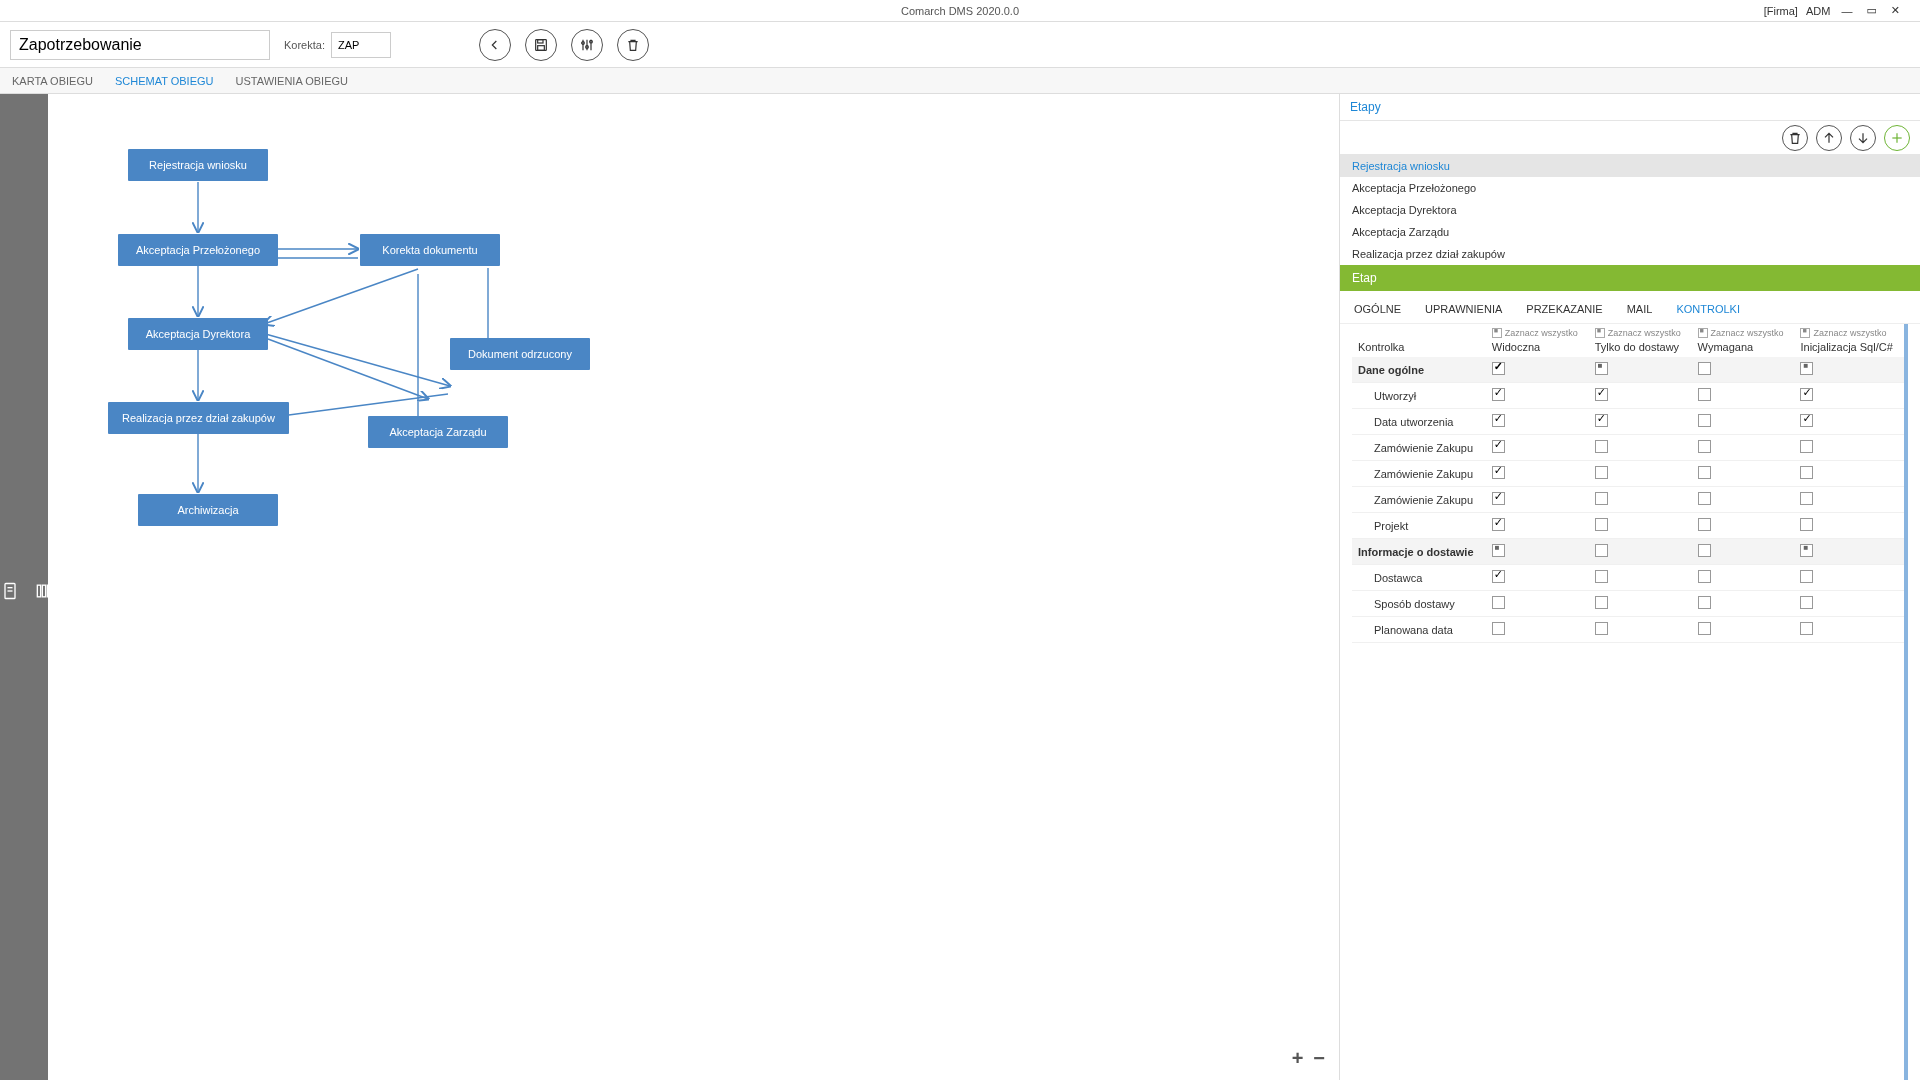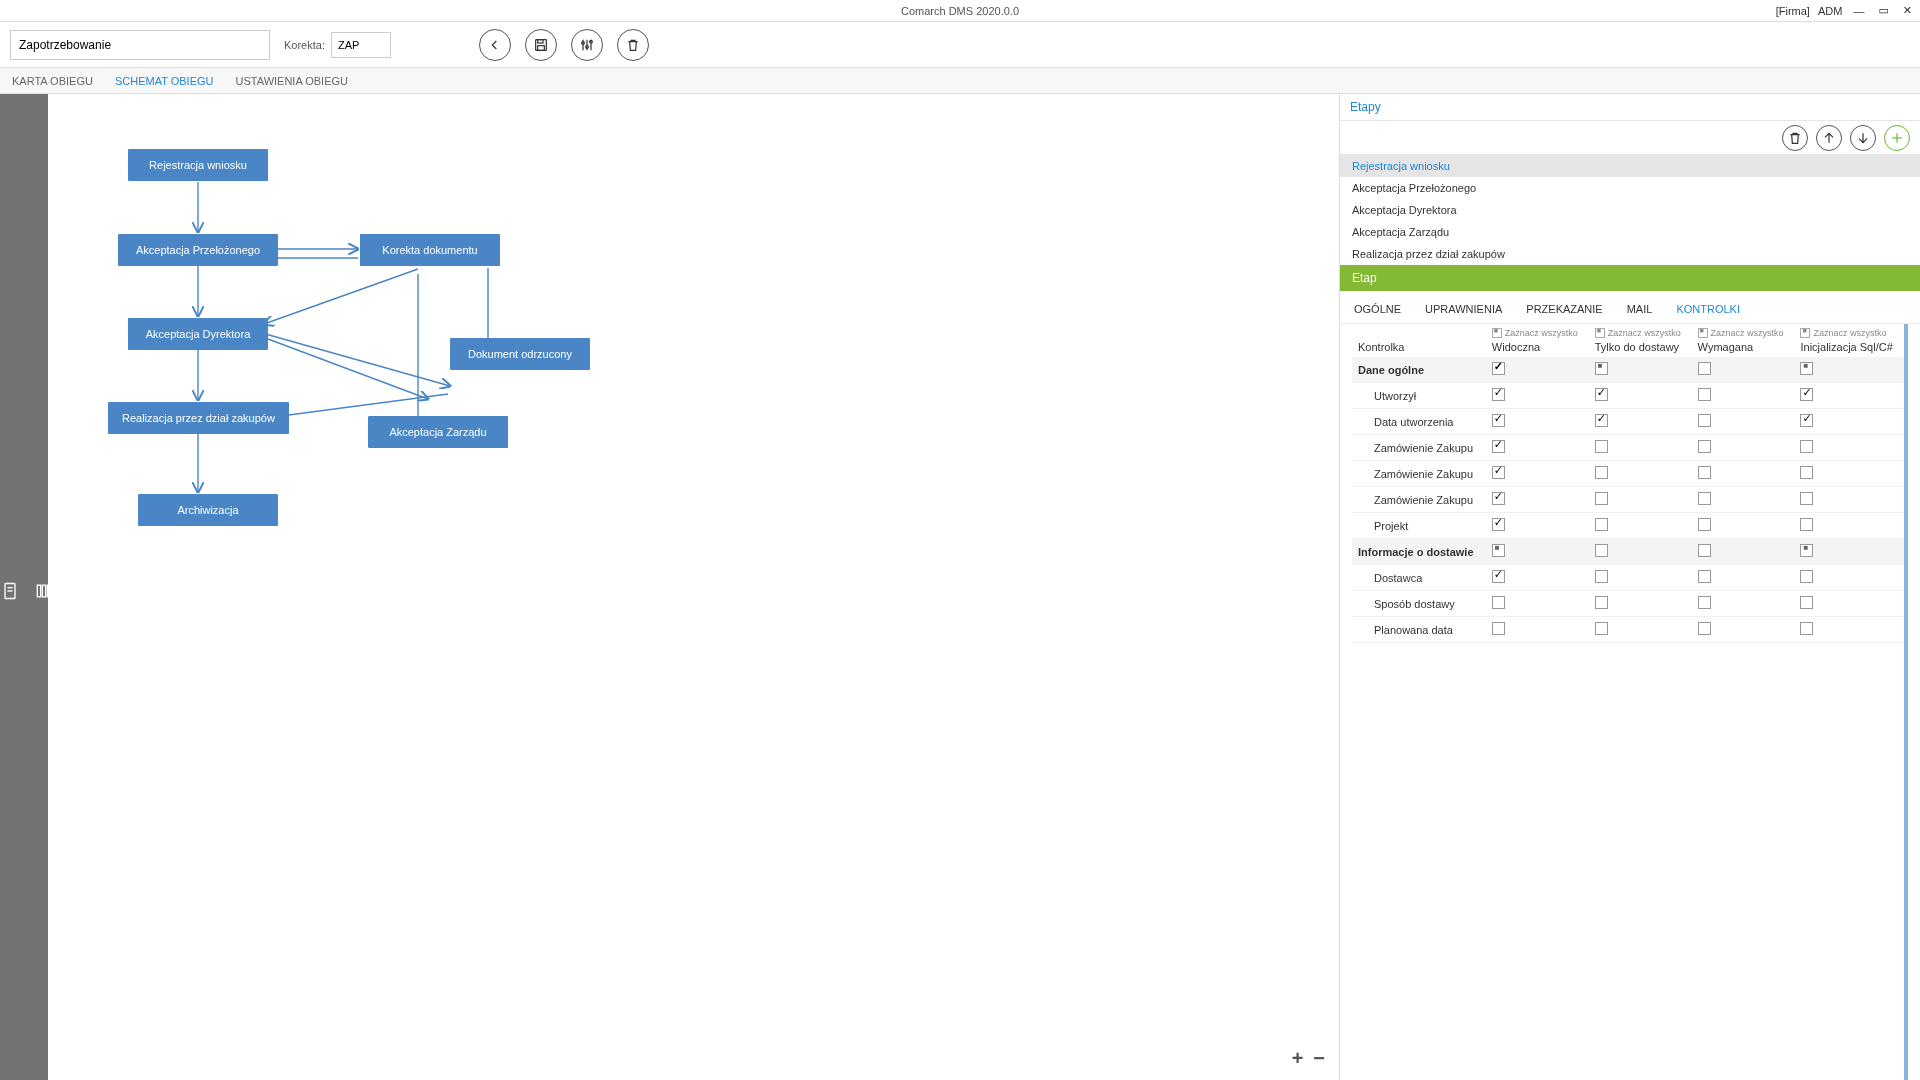--- a/index.html
+++ b/index.html
@@ -1,23 +1,23 @@
 <!DOCTYPE html>
 <html><head>
 <meta charset="utf-8">
 <style>
 * { box-sizing: border-box; margin: 0; padding: 0; }
 body { font-family: "Segoe UI", Arial, sans-serif; font-size: 11px; background: #fff; height: 1080px; width: 1920px; overflow: hidden; display: flex; flex-direction: column; }
 .titlebar { height: 22px; background: #fff; border-bottom: 1px solid #ddd; display: flex; align-items: center; justify-content: center; position: relative; font-size: 11px; color: #555; }
-.titlebar .right { position: absolute; right: 5px; display: flex; gap: 8px; align-items: center; font-size: 11px; color: #333; }
+.titlebar .right { position: absolute; right: 17px; display: flex; gap: 8px; align-items: center; font-size: 11px; color: #333; }
 .titlebar .right span { cursor: default; }
 .winbtn { cursor: default; padding: 0 3px; }
 
 .toolbar { height: 46px; background: #fff; border-bottom: 1px solid #ddd; display: flex; align-items: center; padding: 0 10px; gap: 14px; }
-.toolbar input.name { width: 260px; height: 26px; padding: 14px 8px; border: 1px solid #ccc; font-size: 12px; }
+.toolbar input.name { width: 260px; height: 26px; padding: 14px 8px; border: 1px solid #ccc; font-size: 16px; }
 .toolbar .prefix-wrap { display: flex; align-items: center; gap: 6px; font-size: 11px; color: #555; }
 .toolbar .prefix-wrap input { width: 60px; height: 26px; padding: 0 6px; border: 1px solid #ccc; font-size: 11px; }
 .roundbtn { width: 32px; height: 32px; border: 1.5px solid #555; border-radius: 50%; background: #fff; display: flex; align-items: center; justify-content: center; cursor: pointer; font-size: 14px; color: #333; }
 .roundbtn svg { width: 16px; height: 16px; stroke: #333; fill: none; stroke-width: 1.8; }
 
 .tabs-row { height: 26px; background: #f7f7f7; border-bottom: 1px solid #ddd; display: flex; align-items: center; padding: 0 12px; gap: 22px; font-size: 11px; }
 .tabs-row .tab { color: #666; cursor: pointer; }
 .tabs-row .tab.active { color: #1e87d6; }
 
 .body-row { flex: 1; display: flex; min-height: 0; }

